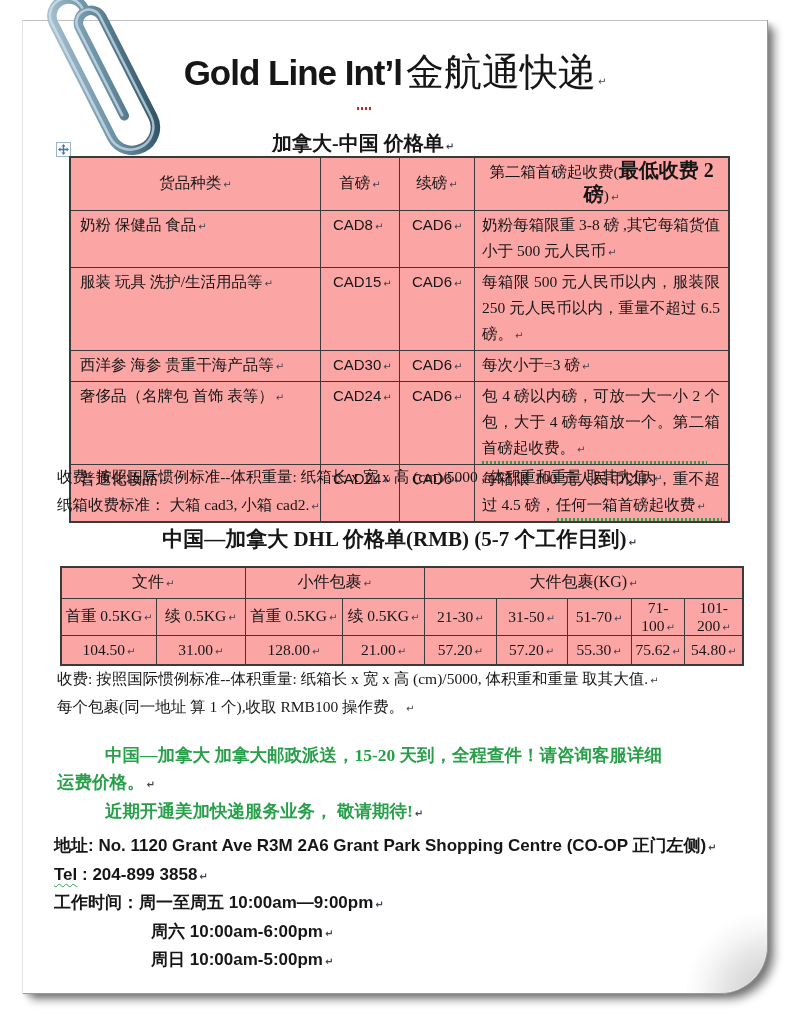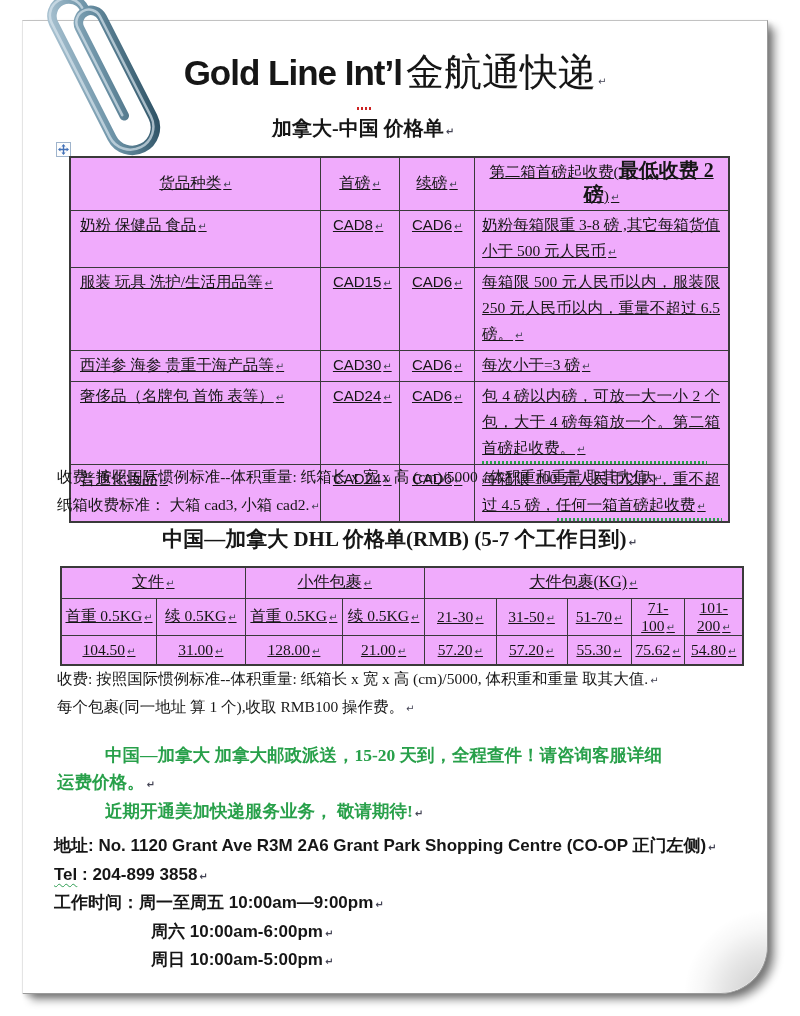--- a/index.html
+++ b/index.html
@@ -28,27 +28,27 @@
       radial-gradient(130px 130px at 102% 102%, rgba(0,0,0,0.22) 0%, rgba(0,0,0,0.10) 34%, rgba(0,0,0,0.03) 52%, rgba(255,255,255,0) 66%);
   }
   .paperclip { position:absolute; left:8px; top:-6px; z-index:5; }
 
   .doc-title { position:absolute; left:0; right:0; top:26px; text-align:center; white-space:nowrap; }
   .doc-title .en { font-family:"Liberation Sans","DejaVu Sans",sans-serif; font-weight:bold; font-size:35px; letter-spacing:-1px; }
   .doc-title .zh { font-family:"Liberation Serif","DejaVu Serif",serif; font-weight:normal; font-size:38px; }
   .sq-red { position:absolute; left:334px; top:86px; width:14px; height:3px;
     background:repeating-linear-gradient(90deg,#cc2222 0 2px, transparent 2px 4px); }
 
-  .subtitle { position:absolute; left:0; right:64px; top:94px; text-align:center;
+  .subtitle { position:absolute; left:0; right:64px; top:109px; text-align:center;
     font-weight:bold; font-size:20px; }
 
   .move-handle { position:absolute; left:33px; top:121px; width:15px; height:15px;
     background:#fdfdfd; border:1px solid #9fb4cc; display:flex; align-items:center; justify-content:center; }
 
-  table { border-collapse:collapse; table-layout:fixed; background:#f0abfc;text-decoration:underline; }
+  table { border-collapse:collapse; table-layout:fixed; background:#fca5a5; }
   .t1 { position:absolute; left:46px; top:135px; width:661px; border:2px solid #3a3a3a; }
   .t1 td { border:1.5px solid #3a3a3a; vertical-align:top; font-size:15.5px; line-height:26px; padding:1px 6px; }
   .t1 tr.hdr td { text-align:center; vertical-align:middle; height:26px; line-height:22px; }
   .t1 td.cat { text-align:left; padding-left:9px; }
   .t1 td.cad { font-family:"Liberation Sans","DejaVu Sans",sans-serif; font-size:15px; padding-left:12px; }
   .t1 td.lim { text-align:justify; padding:1px 8px 1px 7px; position:relative; }
   .hdr-bold { font-weight:bold; font-size:20px; }
 
   .notes { position:absolute; left:34px; width:696px; font-size:15.5px; line-height:26px; }
   .notes1 { top:443px; }

